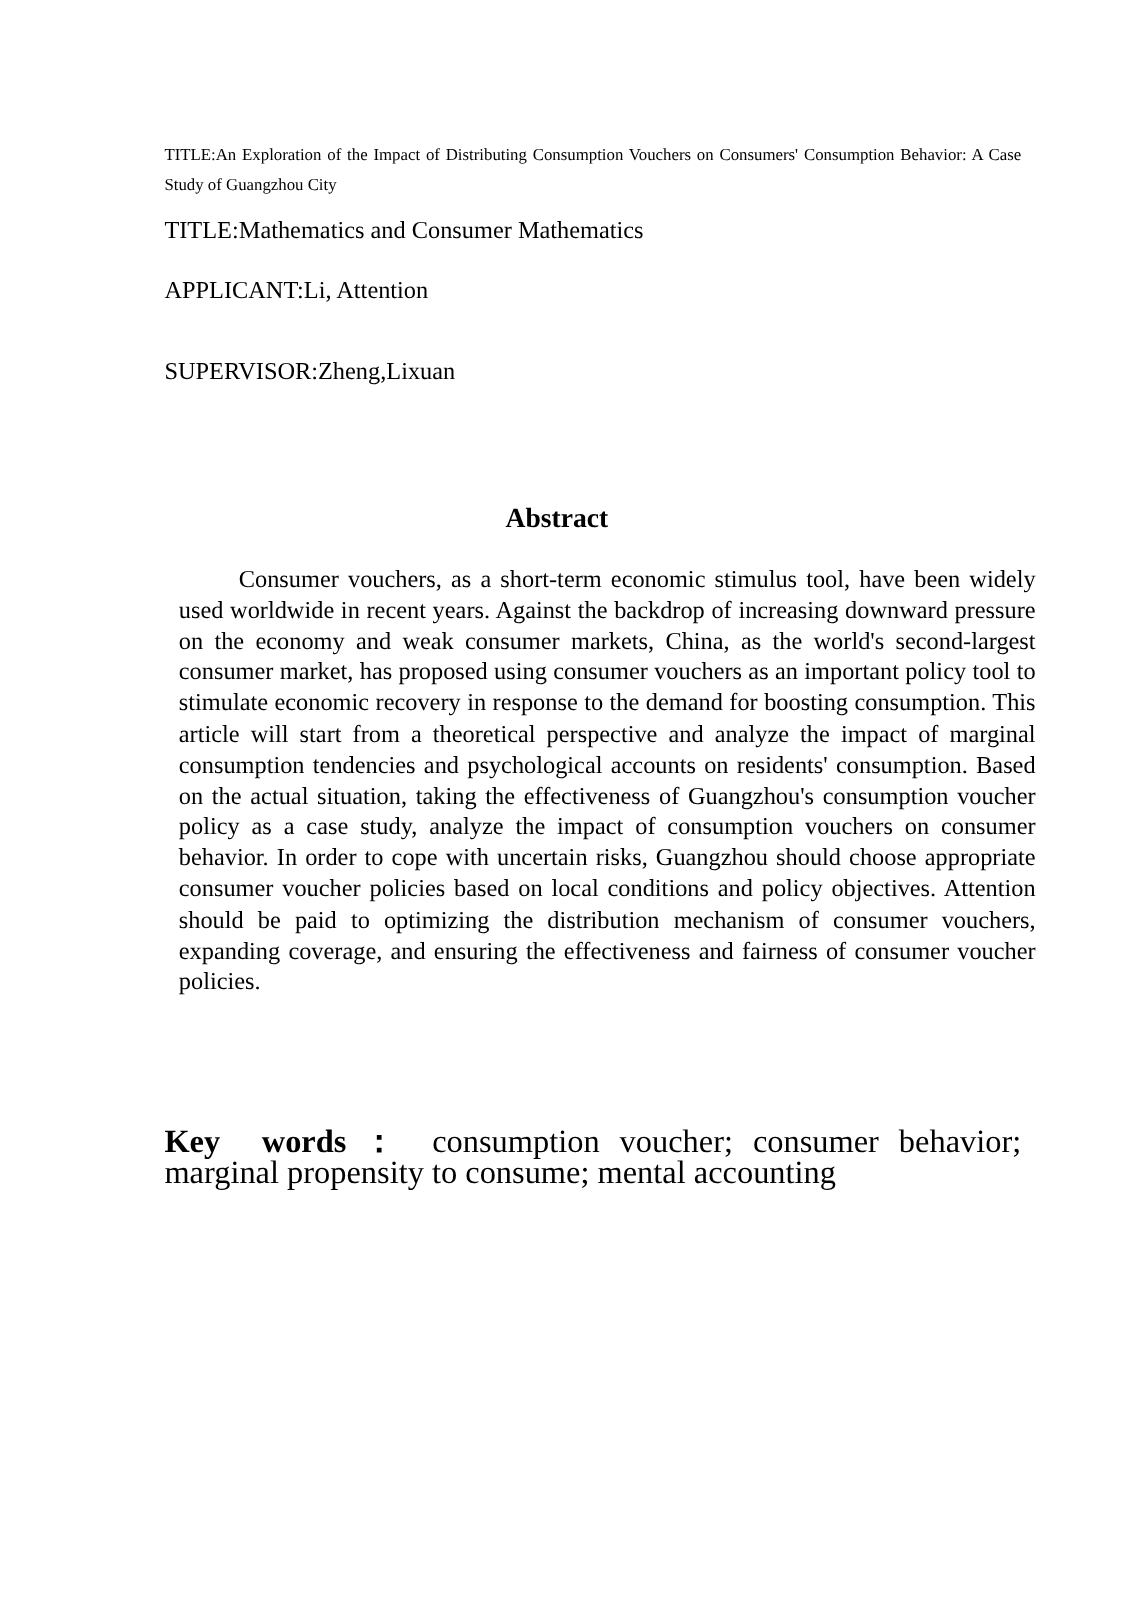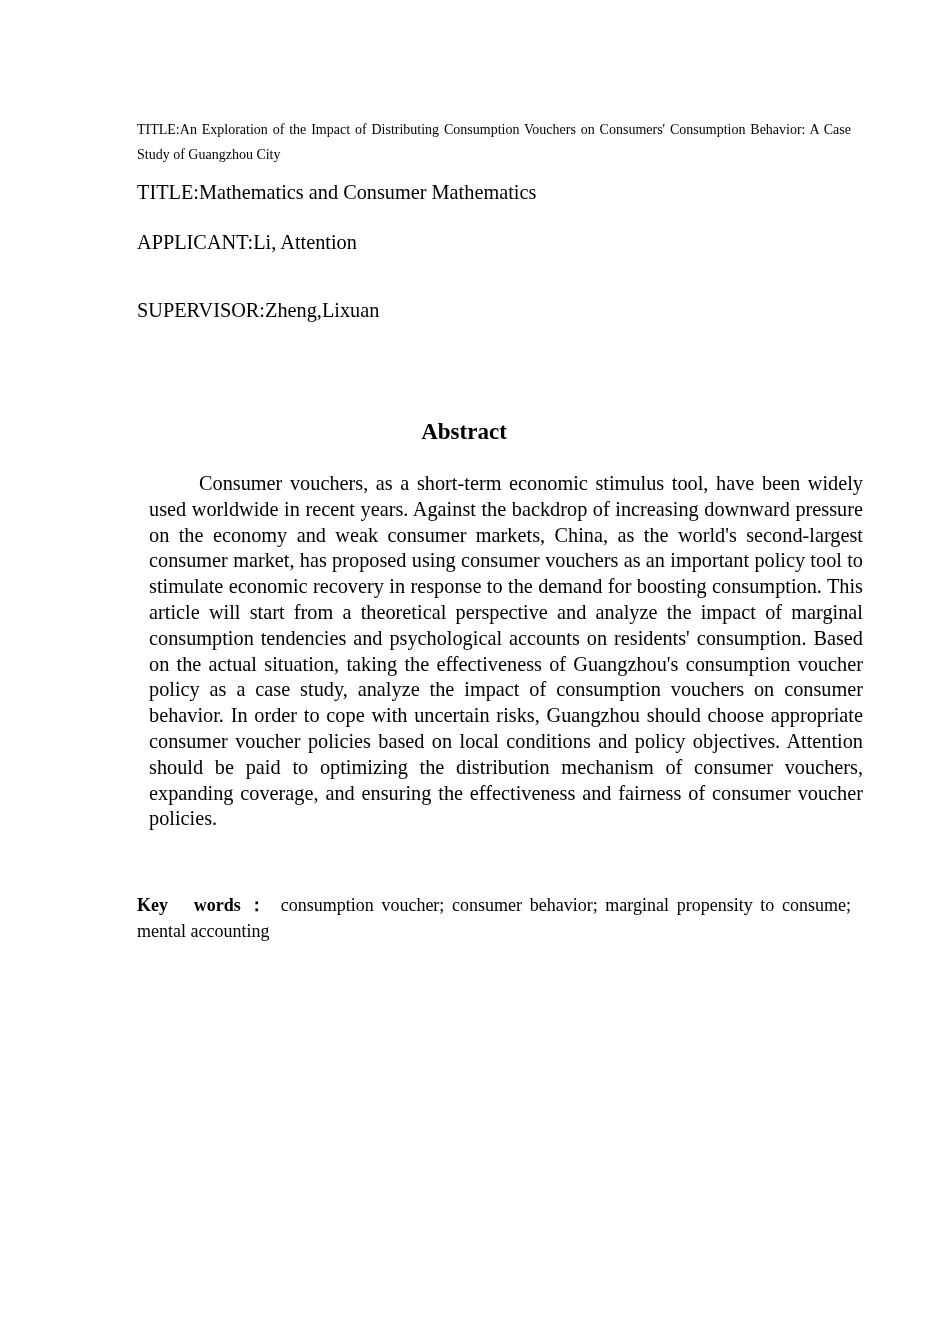--- a/index.html
+++ b/index.html
@@ -58,24 +58,24 @@
       left: 12px;
       width: 714px;
       font-size: 20.3px;
       line-height: 25.8px;
       text-align: justify;
       text-indent: 50px;
       margin: 0;
     }
     .keywords {
       position: absolute;
-      top: 893px;
+      top: 939px;
       left: 0;
       width: 714px;
-      font-size: 18px;
+      font-size: 27px;
       line-height: 25.8px;
       text-align: justify;
       margin: 0;
     }
     .kw-label {
       font-weight: bold;
       word-spacing: 18px;
     }
     .kw-colon {
       font-weight: bold;

